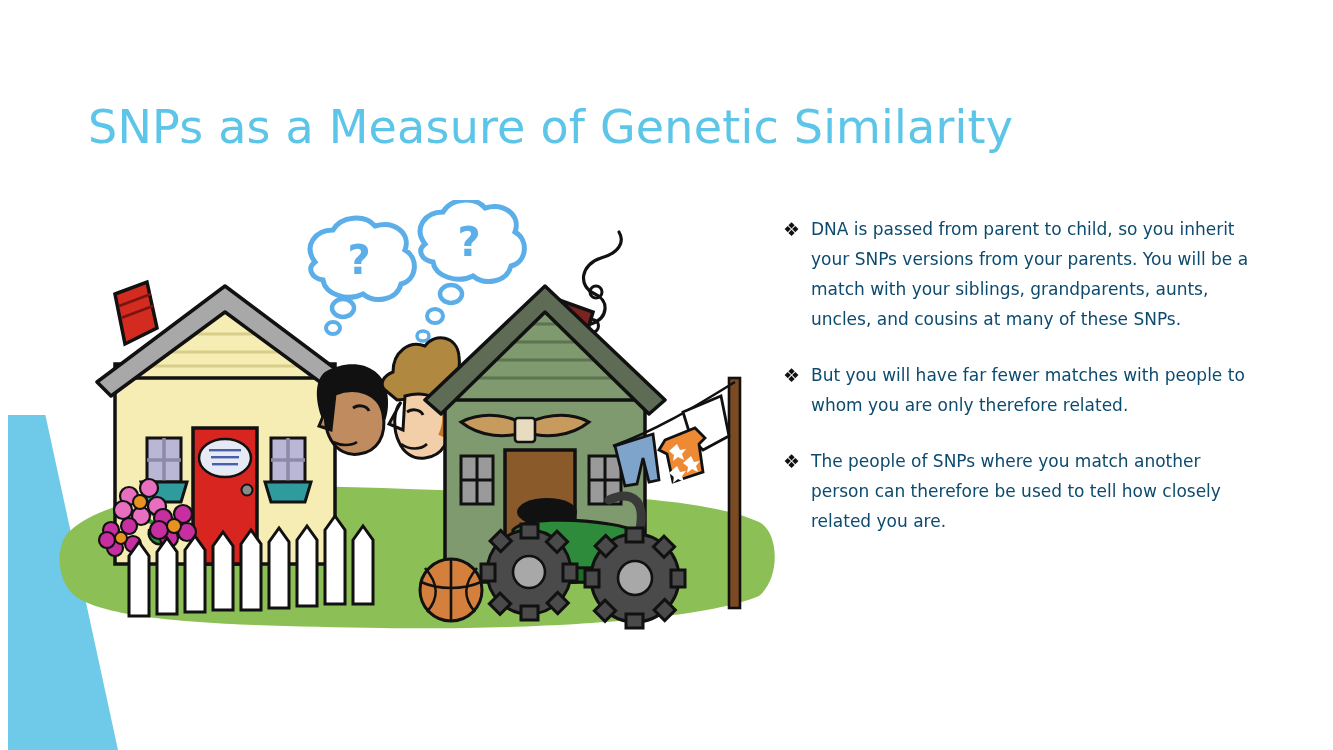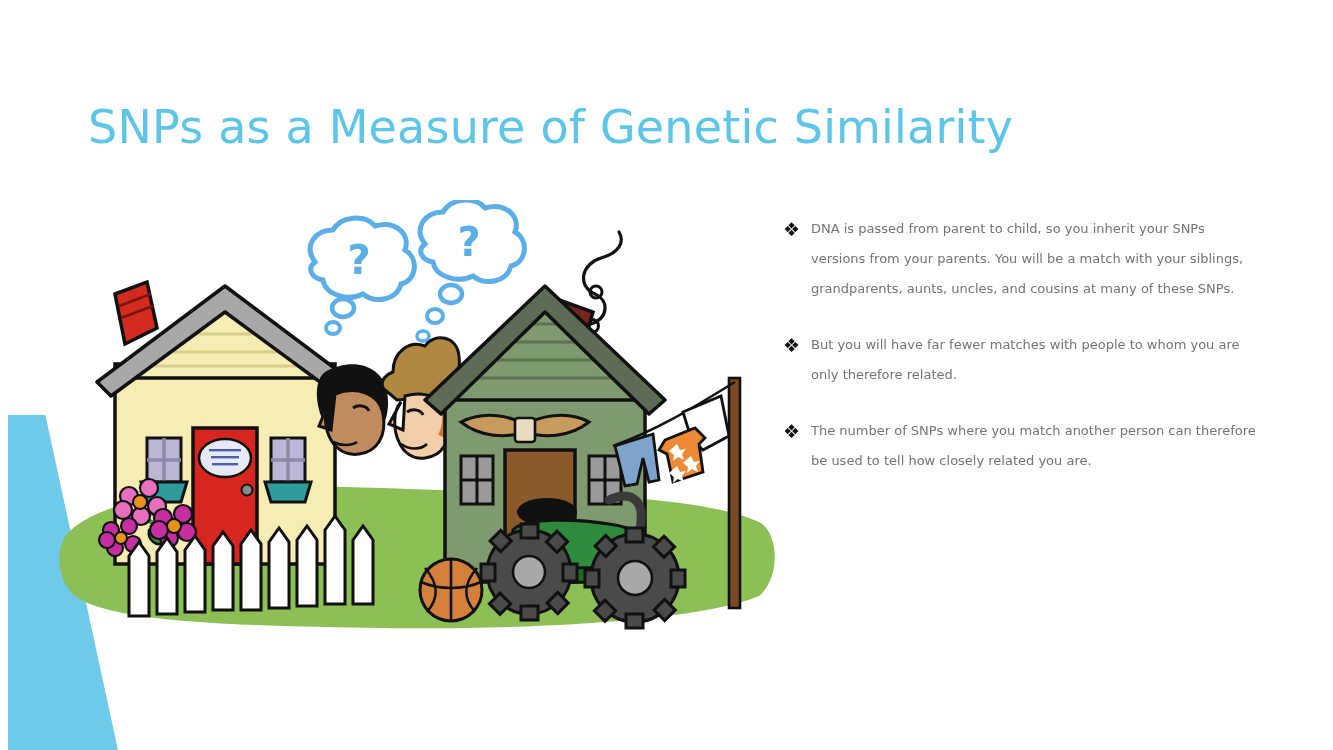--- a/index.html
+++ b/index.html
@@ -60,23 +60,23 @@
   .bullet-row:last-child { margin-bottom: 0; }
   .bullet-glyph {
     flex: 0 0 auto;
     width: 28px;
     font-size: 19px;
     line-height: 30px;
     color: #111111;
   }
   .bullet-text {
     flex: 1 1 auto;
-    font-size: 13px;
+    font-size: 17px;
     line-height: 30px;
-    color: #737373;
+    color: #0c4a6e;
   }
 
   
   .illustration {
     position: absolute;
     left: 45px;
     top: 200px;
     width: 740px;
     height: 460px;
     z-index: 3;
@@ -298,18 +298,18 @@
       <span class="bullet-text">DNA is passed from parent to child, so you inherit your SNPs versions from your parents. You will be a match with your siblings, grandparents, aunts, uncles, and cousins at many of these SNPs.</span>
     </div>
 
     <div class="bullet-row">
       <span class="bullet-glyph">❖</span>
       <span class="bullet-text">But you will have far fewer matches with people to whom you are only therefore related.</span>
     </div>
 
     <div class="bullet-row">
       <span class="bullet-glyph">❖</span>
-      <span class="bullet-text">The number of SNPs where you match another person can therefore be used to tell how closely related you are.</span>
+      <span class="bullet-text">The people of SNPs where you match another person can therefore be used to tell how closely related you are.</span>
     </div>
 
   </div>
 
 </div>
 
 </body></html>

